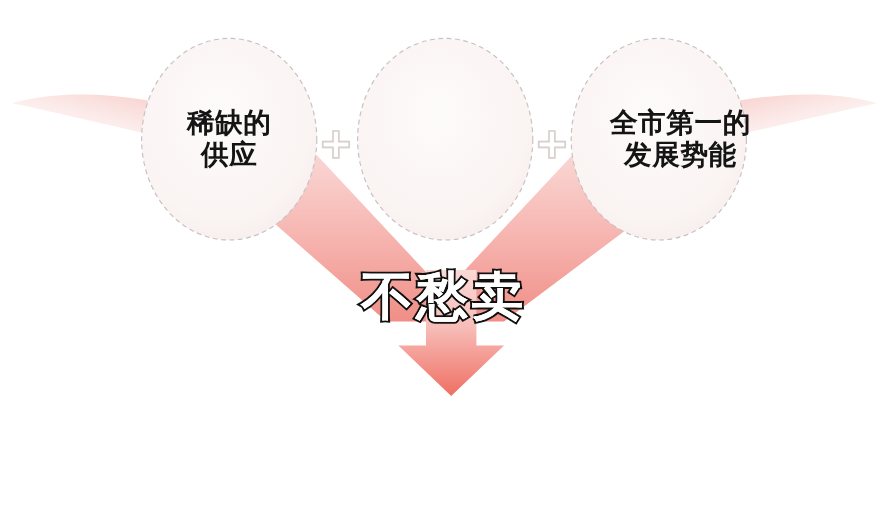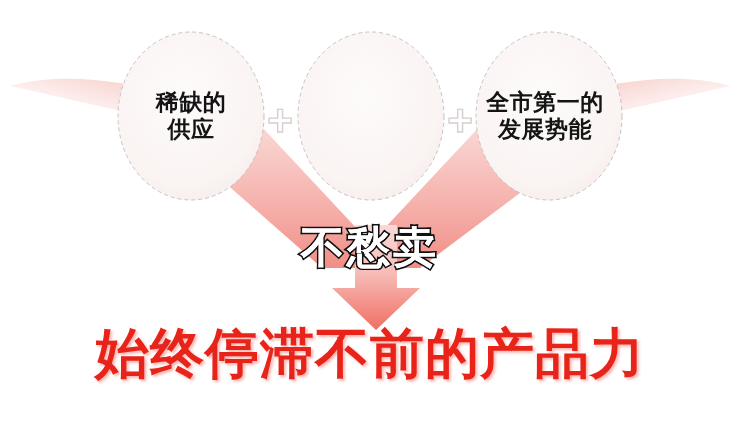--- a/index.html
+++ b/index.html
@@ -20,21 +20,21 @@
     color:#141414;
     font-weight:700;
     font-size:23px;
     line-height:1.18;
     letter-spacing:0.5px;
     white-space:pre-line;
     user-select:none;
   }
   #node-0{left:118px;top:32px;width:146px;height:168px;}
   #node-1{left:298px;top:32px;width:146px;height:168px;}
-  #node-2{left:472px;top:32px;width:146px;height:168px;}
+  #node-2{left:494px;top:32px;width:146px;height:168px;}
 
   .plus{
     position:absolute;z-index:4;
     width:36px;height:36px;
     color:#ffffff;
     font-size:44px;font-weight:700;line-height:34px;
     text-align:center;
     user-select:none;
     -webkit-text-stroke:1.4px #d9cfcf;
     text-shadow:0 0 1px #cfc6c6;
@@ -150,15 +150,14 @@
 供应</div>
   <div class="node" id="node-2">全市第一的
 发展势能</div>
 
   <div class="plus" id="plus-0">+</div>
   <div class="plus" id="plus-1">+</div>
 
   <div id="mid-label">不愁卖</div>
   <div id="mid-label-fill">不愁卖</div>
 
-  <div id="bottom-label">始终停滞不前的产品力</div>
 
 </div>
 
 </body></html>

